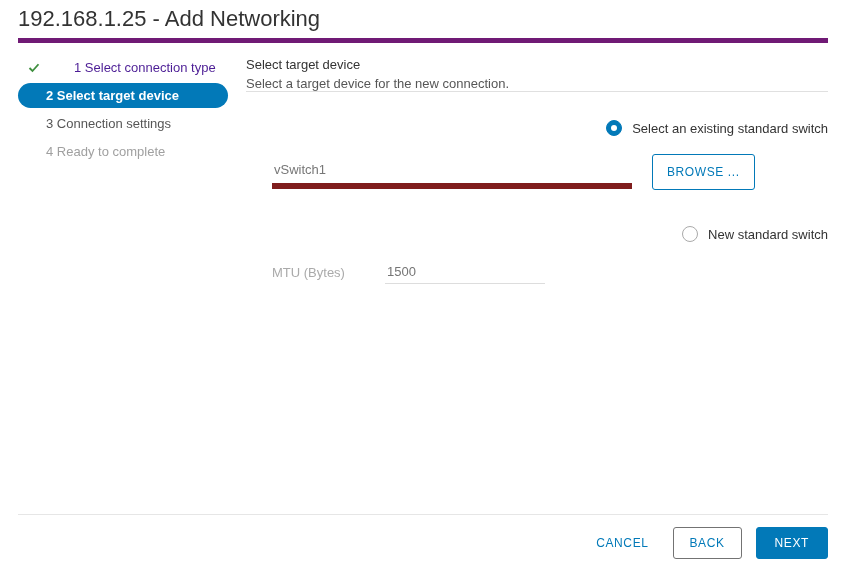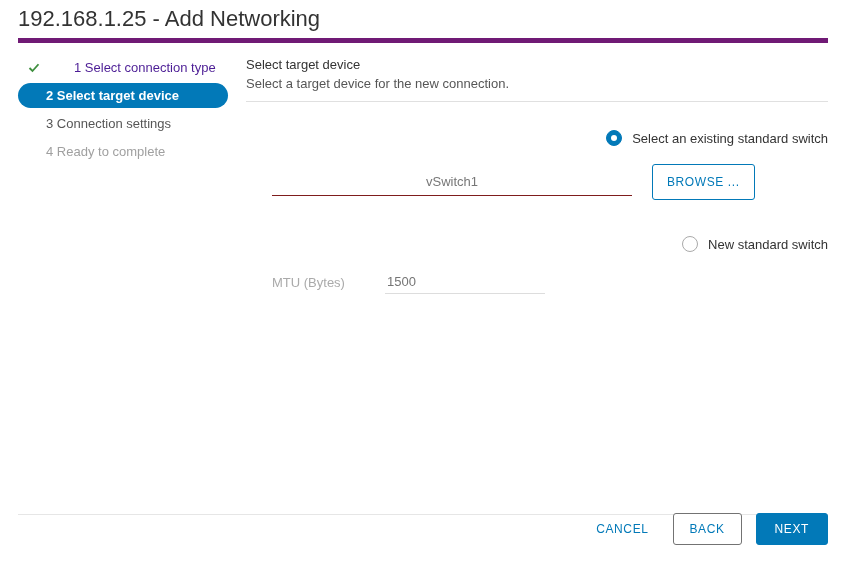--- a/index.html
+++ b/index.html
@@ -69,21 +69,20 @@
       padding-top: 2px;
     }
     .section-title {
       font-size: 13px;
       color: #333;
       margin-bottom: 4px;
     }
     .section-subtitle {
       font-size: 13px;
       color: #565656;
-      margin-bottom: 10px;
     }
     .divider {
       border: none;
       border-top: 1px solid #e0e0e0;
       margin-bottom: 28px;
     }
     .radio-row {
       display: flex;
       align-items: center;
       font-size: 13px;
@@ -119,28 +118,27 @@
     .switch-row {
       display: flex;
       align-items: center;
       margin-left: 26px;
       margin-bottom: 36px;
       gap: 20px;
     }
     .switch-input {
       flex: 1;
       border: none;
-      border-bottom: 1px solid #7f1d1d;
+      border-bottom: 6px solid #7f1d1d;
       font-size: 13px;
       color: #777;
       padding: 6px 2px;
       background: transparent;
       outline: none;
       max-width: 360px;
-      text-align: center;
     }
     .browse-btn {
       border: 1px solid #0279b8;
       background: #fff;
       color: #0279b8;
       font-size: 12px;
       letter-spacing: 0.6px;
       padding: 10px 14px;
       border-radius: 3px;
       cursor: pointer;
@@ -158,21 +156,21 @@
       border-bottom: 1px solid #ddd;
       font-size: 13px;
       color: #bbb;
       padding: 4px 2px;
       background: transparent;
       outline: none;
       width: 160px;
     }
     .footer {
       position: absolute;
-      bottom: 30px;
+      bottom: 16px;
       right: 18px;
       display: flex;
       align-items: center;
       gap: 14px;
     }
     .footer-line {
       position: absolute;
       bottom: 60px;
       left: 18px;
       right: 18px;

